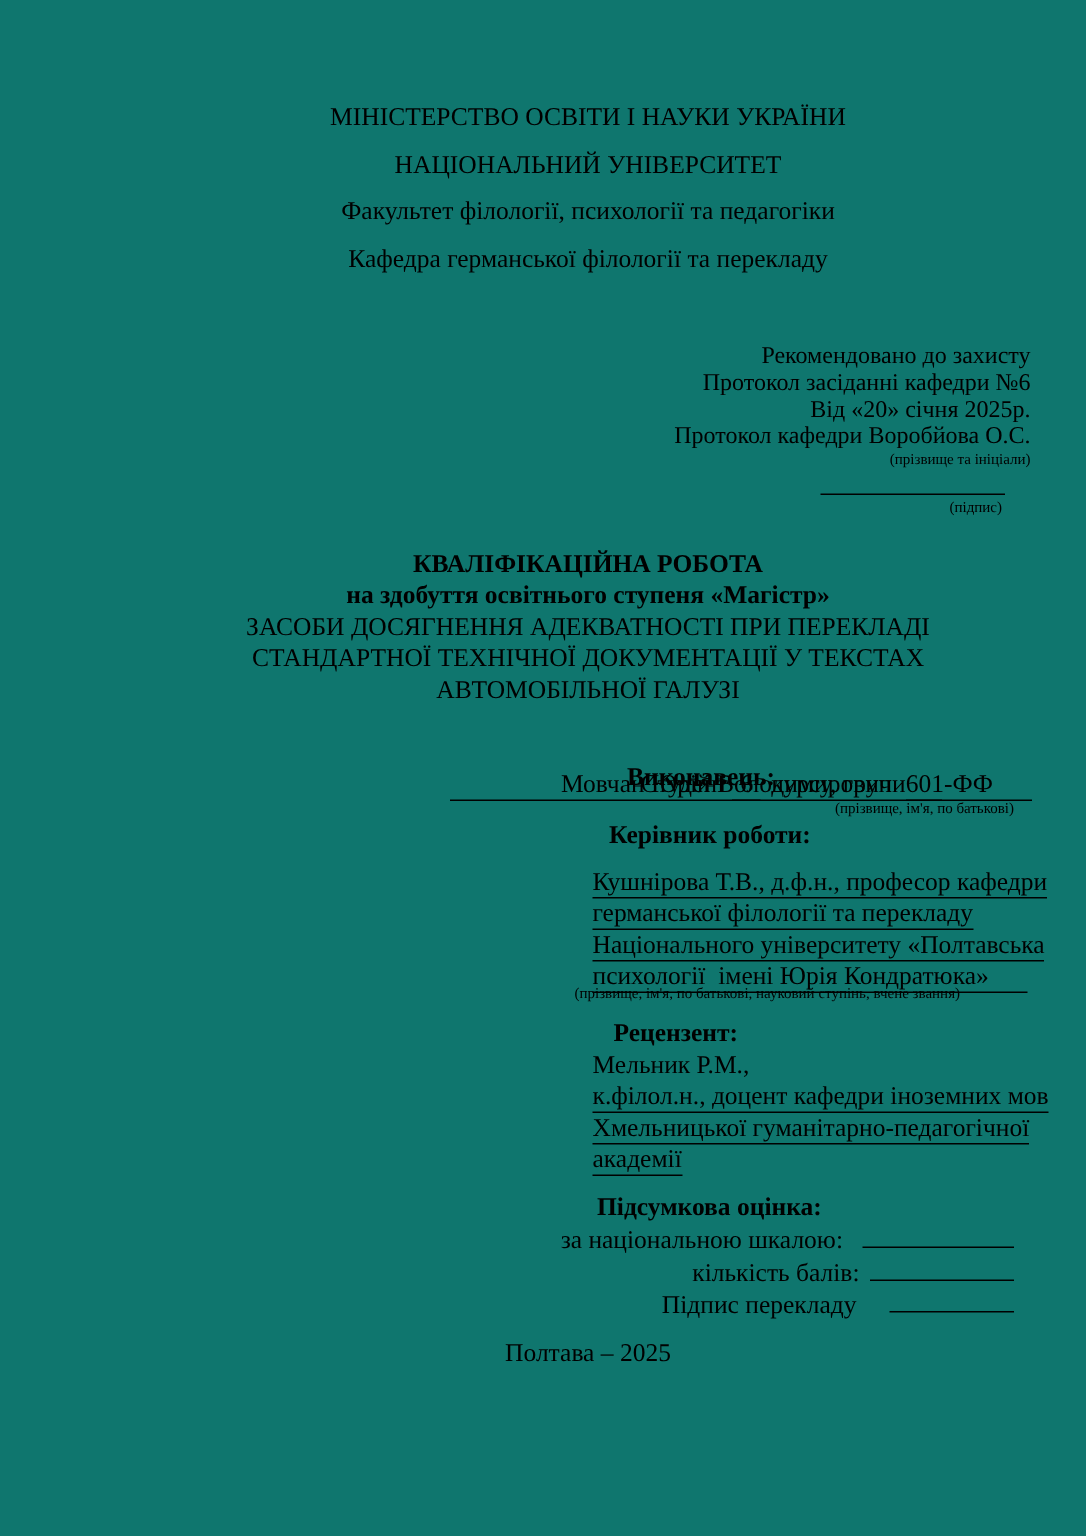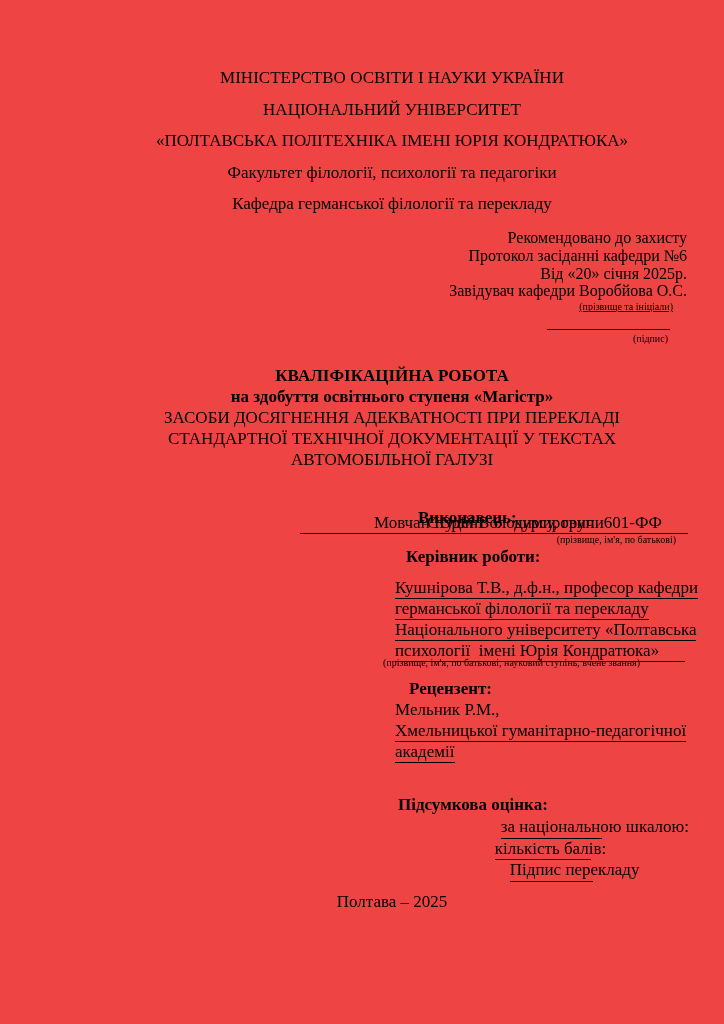--- a/index.html
+++ b/index.html
@@ -1,20 +1,20 @@
 <!DOCTYPE html>
 <html><head>
 <meta charset="utf-8">
 <style>
   html, body { margin:0; padding:0; background:#ffffff; }
   .page {
     position: relative;
     width: 724px;
     height: 1024px;
-    background: #ef4444;
+    background: #0f766e;
     font-family: "Liberation Serif", "DejaVu Serif", serif;
     color: #000;
     overflow: hidden;
   }
   .center-block {
     position: absolute;
     left: 64px;
     width: 656px;
     text-align: center;
   }
@@ -28,21 +28,21 @@
     top: 229px;
     right: 37px;
     text-align: right;
     font-size: 16px;
     line-height: 17.8px;
   }
   .caption {
     font-size: 10px;
     line-height: 12px;
   }
-  .approval .caption { margin-right: 14px; margin-top: 1px; text-decoration: underline; }
+  .approval .caption { margin-top: 1px; }
   .sig-line {
     position: absolute;
     top: 311px;
     right: 54px;
     width: 123px;
     height: 18px;
     border-bottom: 1.5px solid #000;
   }
   .sig-caption {
     position: absolute;
@@ -81,50 +81,48 @@
     position: absolute;
     top: 817px;
     right: 48px;
   }
   .grade-row {
     display: flex;
     justify-content: flex-end;
     align-items: baseline;
     height: 21.5px;
     font-size: 17px;
-    flex-direction: column;
   }
   .gline {
     display: inline-block;
     border-bottom: 1.3px solid #000;
     height: 14px;
   }
   .gline-1 { width: 101px; margin-left: 13px; }
   .gline-2 { width: 96px;  margin-left: 7px; }
   .gline-3 { width: 83px;  margin-left: 22px; }
   .footer { top: 892px; font-size: 17px; }
 </style>
 </head>
 <body>
 
 <div class="page">
 
   <div class="center-block header">
     <div>МІНІСТЕРСТВО ОСВІТИ І НАУКИ УКРАЇНИ</div>
     <div>НАЦІОНАЛЬНИЙ УНІВЕРСИТЕТ</div>
-    <div>«ПОЛТАВСЬКА ПОЛІТЕХНІКА ІМЕНІ ЮРІЯ КОНДРАТЮКА»</div>
     <div>Факультет філології, психології та педагогіки</div>
     <div>Кафедра германської філології та перекладу</div>
   </div>
 
   <div class="approval">
     <div>Рекомендовано до захисту</div>
     <div>Протокол засіданні кафедри №6</div>
     <div>Від «20» січня 2025р.</div>
-    <div>Завідувач кафедри Воробйова О.С.</div>
+    <div>Протокол кафедри Воробйова О.С.</div>
     <div class="caption">(прізвище та ініціали)</div>
   </div>
   <div class="sig-line"></div>
   <div class="caption sig-caption">(підпис)</div>
 
   <div class="center-block title-block">
     <div class="bold">КВАЛІФІКАЦІЙНА РОБОТА</div>
     <div class="bold">на здобуття освітнього ступеня «Магістр»</div>
     <div>ЗАСОБИ ДОСЯГНЕННЯ АДЕКВАТНОСТІ ПРИ ПЕРЕКЛАДІ</div>
     <div>СТАНДАРТНОЇ ТЕХНІЧНОЇ ДОКУМЕНТАЦІЇ У ТЕКСТАХ</div>
@@ -145,20 +143,21 @@
     <div class="line"><span class="u">Кушнірова Т.В., д.ф.н., професор кафедри</span></div>
     <div class="line"><span class="u">германської філології та перекладу</span></div>
     <div class="line"><span class="u">Національного університету «Полтавська</span></div>
     <div class="line"><span class="u u-tail">психології  імені Юрія Кондратюка»</span></div>
   </div>
   <div class="caption sup-caption">(прізвище, ім'я, по батькові, науковий ступінь, вчене звання)</div>
 
   <div class="abs rev-label">Рецензент:</div>
   <div class="abs rev-name">Мельник Р.М.,</div>
   <div class="abs rev-block">
+    <div class="line"><span class="u">к.філол.н., доцент кафедри іноземних мов</span></div>
     <div class="line"><span class="u">Хмельницької гуманітарно-педагогічної</span></div>
     <div class="line"><span class="u">академії</span></div>
   </div>
 
   <div class="abs grade-label">Підсумкова оцінка:</div>
   <div class="grade-rows">
     <div class="grade-row">
       <span>за національною шкалою:</span>
         <span class="gline gline-1"></span>
     </div>

